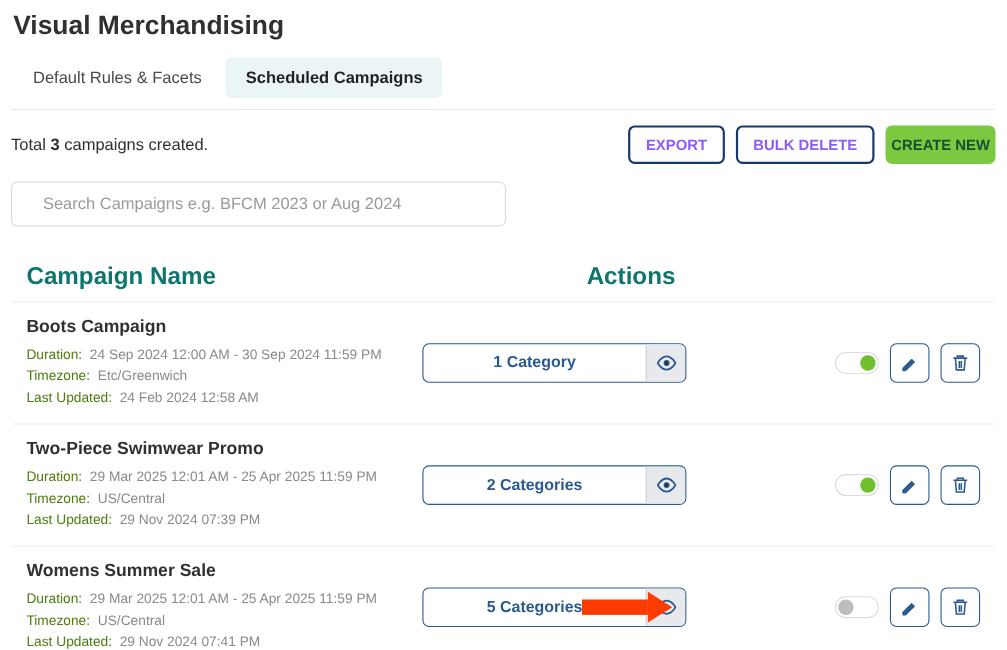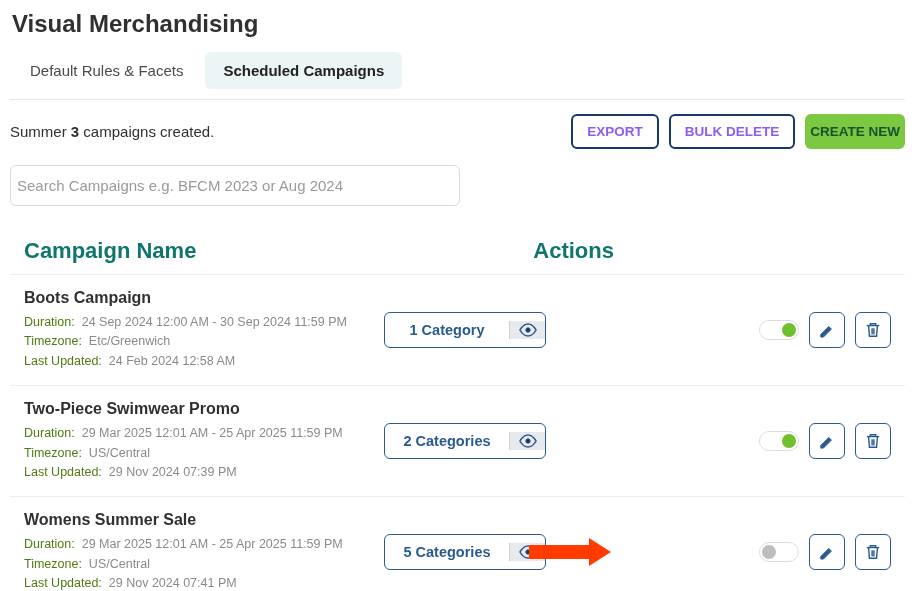--- a/index.html
+++ b/index.html
@@ -24,21 +24,21 @@
   .btn-outline {
     border: 2px solid #17396a; color: #8b5cf6; background: #fff;
     padding: 8px 14px; border-radius: 6px; font-weight: 700; font-size: 13.5px; cursor: pointer;
   }
   .btn-primary {
     border: none; background: #7cc841; color: #14532d;
     padding: 10px 5px; border-radius: 6px; font-weight: 700; font-size: 13.5px; cursor: pointer;
   }
 
   .search-input {
-    width: 450px; padding: 11px 6px; border: 1px solid #d9d9d9; border-radius: 6px;
+    width: 450px; padding: 11px 28px; border: 1px solid #d9d9d9; border-radius: 6px;
     font-size: 15px; color: #333; margin-bottom: 22px;
   }
   .search-input::placeholder { color: #9a9a9a; }
 
   .grid-head, .row {
     display: grid;
     grid-template-columns: 360px 240px 1fr;
     align-items: center;
   }
   .grid-head {
@@ -50,23 +50,22 @@
   .row {
     padding: 14px 14px; border-bottom: 1px solid #eee; align-items: center;
   }
   .row:last-of-type { border-bottom: none; }
 
   .camp-name { font-size: 16px; font-weight: 700; margin-bottom: 6px; }
   .meta-line { font-size: 12.5px; color: #8a8a8a; line-height: 1.55; }
   .meta-line .label { color: #4d7c0f; }
 
   .summary-pill {
-    display: flex; width: 162px; border: 1.5px solid #2a5a8f; border-radius: 6px; overflow: hidden;
+    display: flex; width: 240px; border: 1.5px solid #2a5a8f; border-radius: 6px; overflow: hidden;
     height: 36px;
-    align-items: center;
   }
   .summary-pill .text {
     flex: 1; display: flex; align-items: center; justify-content: center;
     color: #2a5a8f; font-weight: 600; font-size: 14.5px;
   }
   .summary-pill .eye-btn {
     width: 36px; background: #e7e9ec; display: flex; align-items: center; justify-content: center;
     border-left: 1px solid #ccd2d9;
   }
   .summary-pill .eye-btn svg { stroke: #2a5a8f; width: 18px; height: 18px; }
@@ -113,21 +112,21 @@
 
 <div class="tabs">
   <div class="tab">Default Rules &amp; Facets</div>
   <div class="tab active">Scheduled Campaigns</div>
 </div>
 
 <div class="hr"></div>
 
 <div class="topbar">
   <div class="count-text">
-    <span>Summer </span><b>3</b><span> campaigns created.</span>
+    <span>Total </span><b>3</b><span> campaigns created.</span>
   </div>
   <div class="top-actions">
     <button class="btn-outline">EXPORT</button>
     <button class="btn-outline">BULK DELETE</button>
     <button class="btn-primary">CREATE NEW</button>
   </div>
 </div>
 
 <input class="search-input" placeholder="Search Campaigns e.g. BFCM 2023 or Aug 2024" style="">
 

